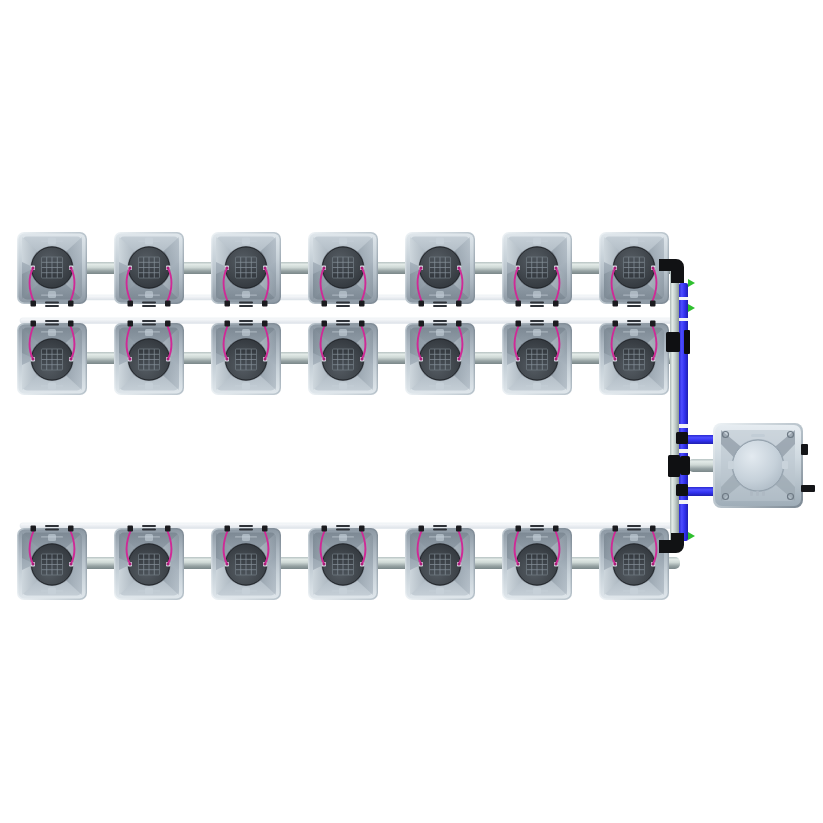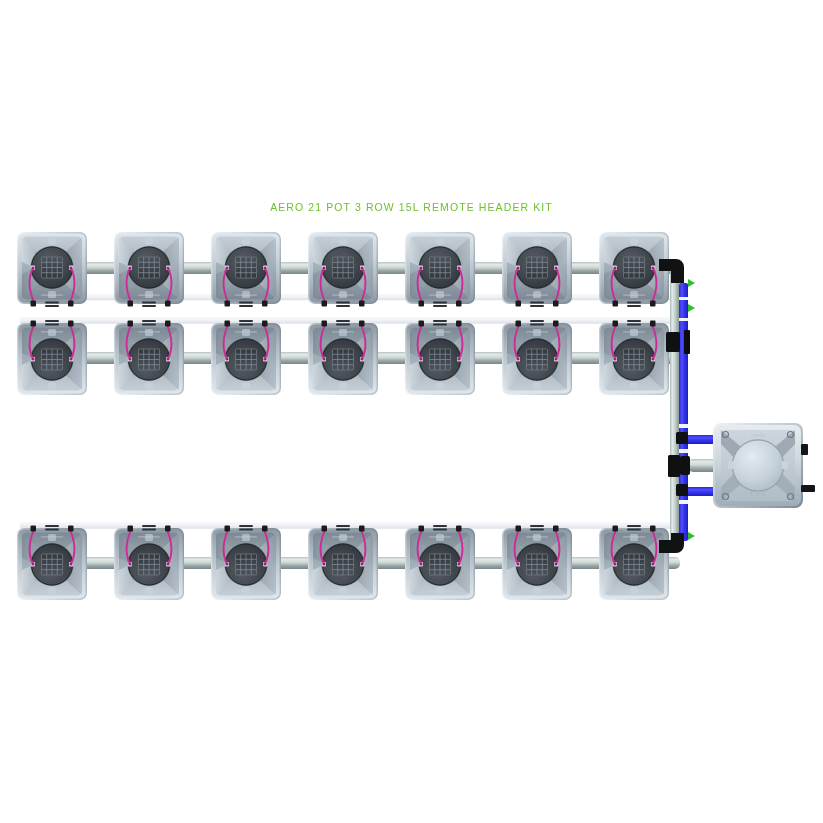--- a/index.html
+++ b/index.html
@@ -15,21 +15,20 @@
     font-size:10.5px;letter-spacing:1.1px;font-weight:400;
     color:#6fc02c;white-space:nowrap;user-select:none;
   }
   svg{position:absolute;left:0;top:0;width:823px;height:823px;display:block;}
 </style>
 </head>
 <body>
 
 <div id="stage">
 
-  <div id="title">AERO 21 POT 3 ROW 15L REMOTE HEADER KIT</div>
 
   <svg viewBox="0 0 823 823" xmlns="http://www.w3.org/2000/svg">
     <defs>
 
       <linearGradient id="potBody" x1="0" y1="0" x2="0" y2="1">
         <stop offset="0" stop-color="#dfe6eb"></stop>
         <stop offset="0.35" stop-color="#c9d3da"></stop>
         <stop offset="0.72" stop-color="#aab5bf"></stop>
         <stop offset="1" stop-color="#8d99a4"></stop>
       </linearGradient>

